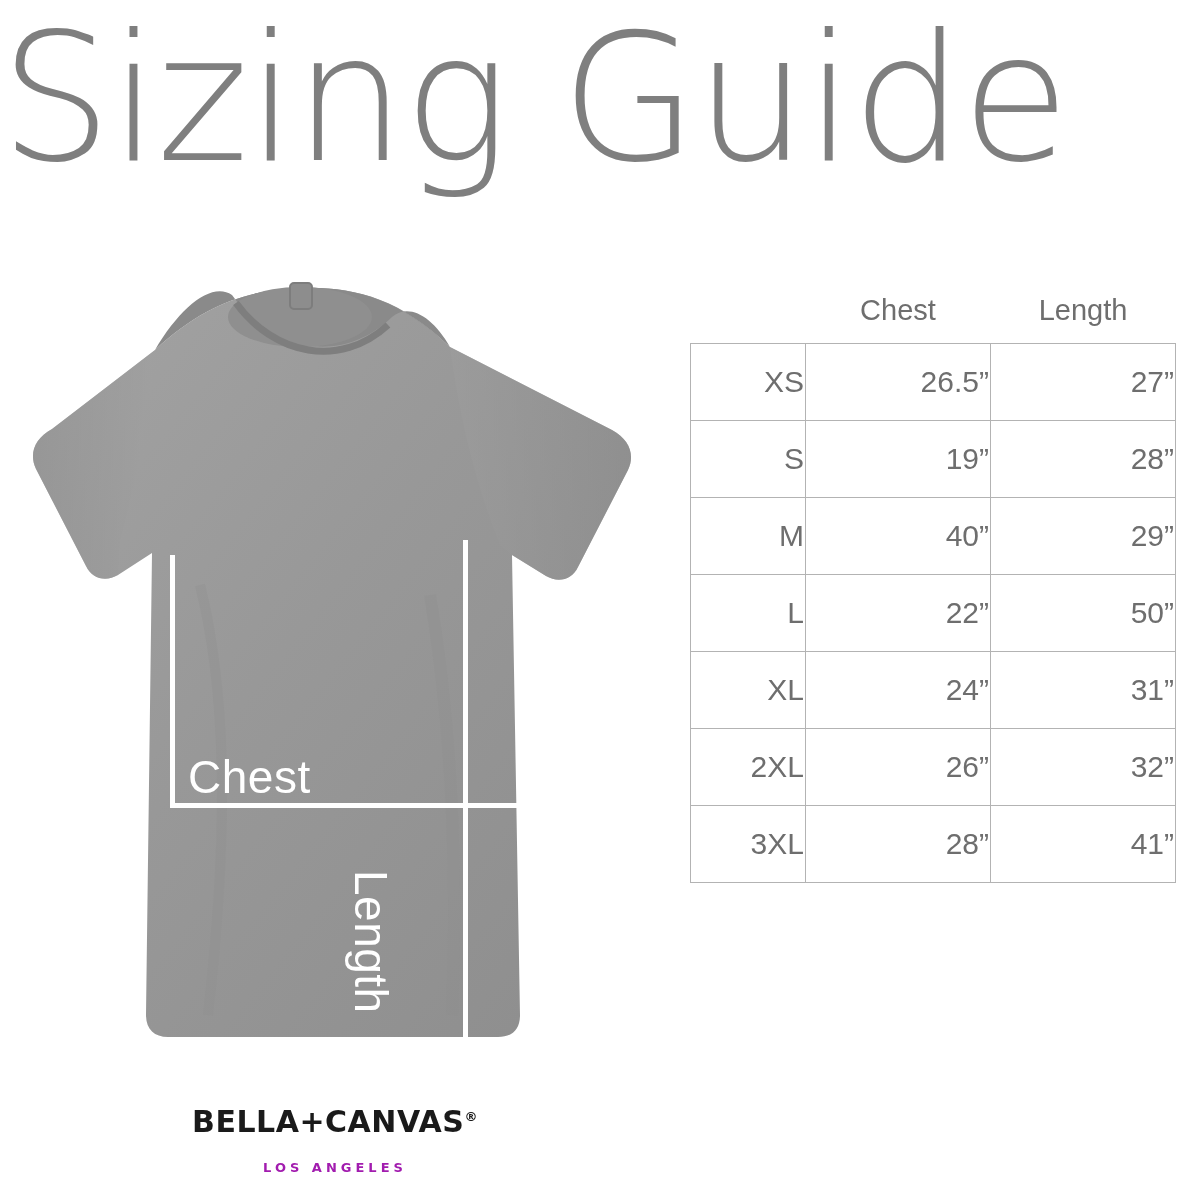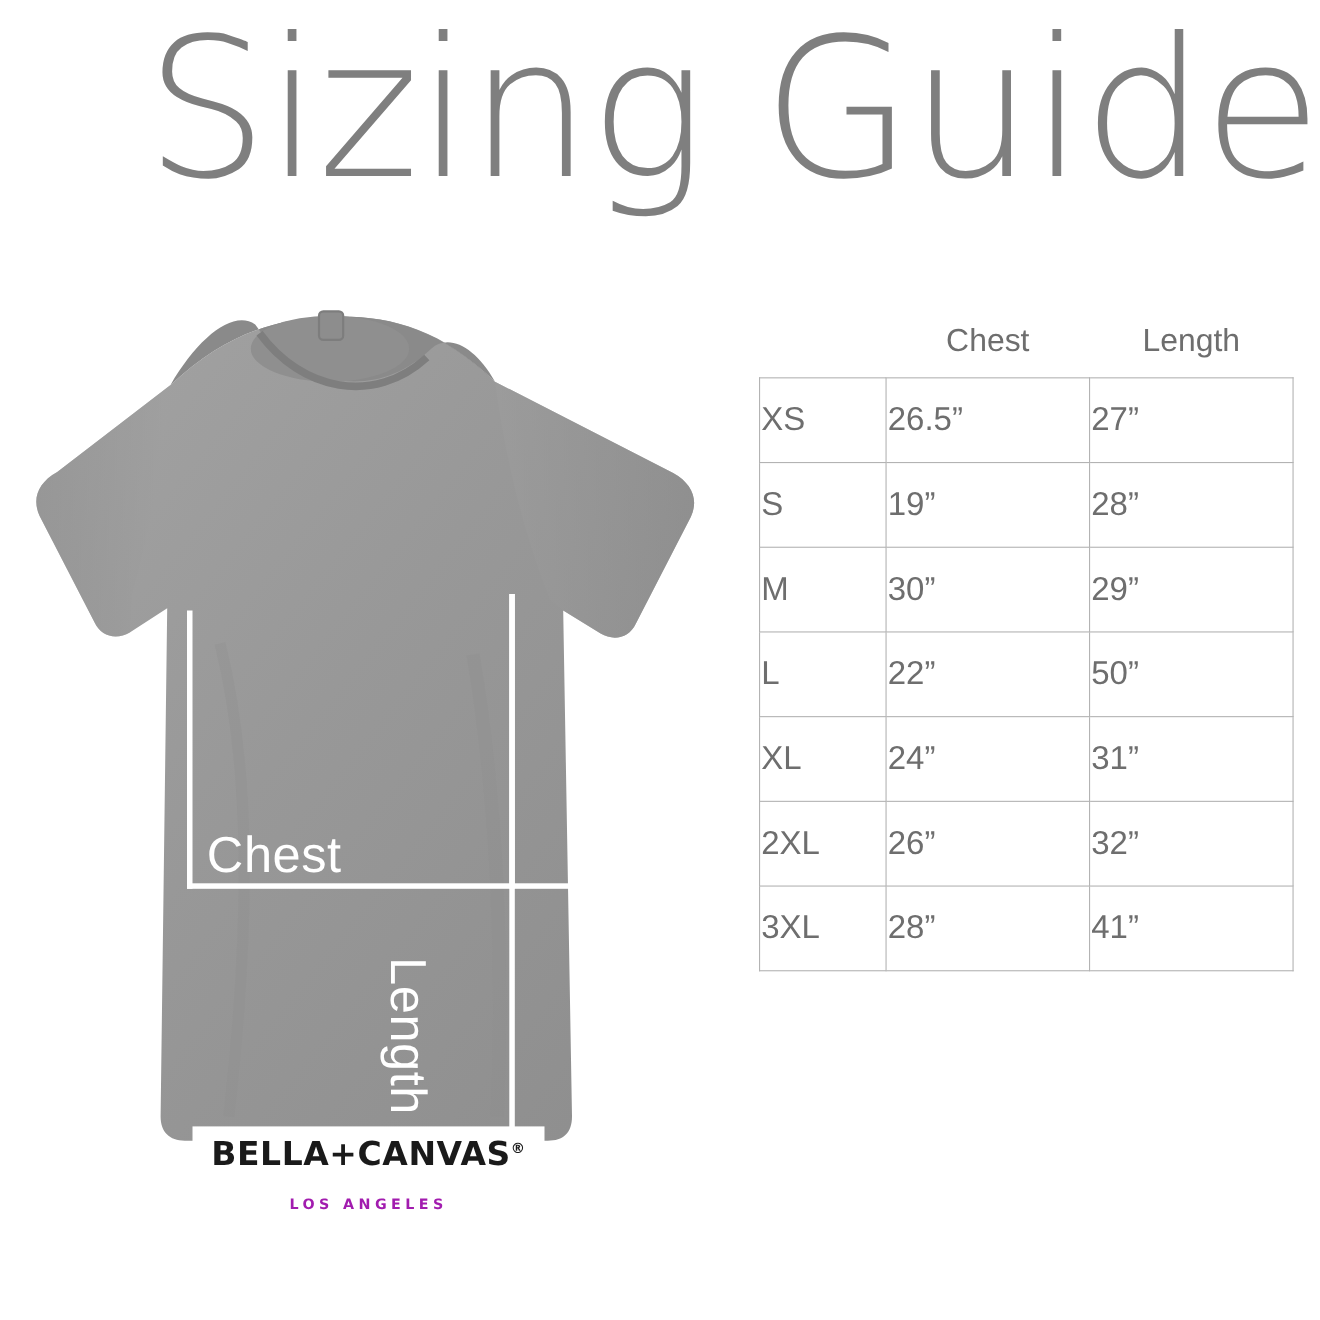--- a/index.html
+++ b/index.html
@@ -14,21 +14,21 @@
     font-family: "Liberation Sans", sans-serif;
     overflow: hidden;
   }
 
   
   .title {
     position: absolute;
     top: 8px;
     left: 0;
     width: 1200px;
-    text-align: right;
+    text-align: left;
     font-family: "DejaVu Sans", sans-serif;
     font-weight: 300;
     font-size: 176px;
     letter-spacing: -2px;
     color: #7f7f7f;
     line-height: 1.05;
     white-space: nowrap;
   }
 
   
@@ -94,21 +94,21 @@
     font-weight: 400;
     letter-spacing: 0.5px;
     transform: rotate(90deg);
     transform-origin: left top;
   }
 
   
   .brand {
     position: absolute;
     left: 175px;
-    top: 1024px;
+    top: 1096px;
     width: 320px;
     text-align: center;
     background: #ffffff;
     padding: 8px 0 10px;
   }
   .brand-name {
     font-family: "DejaVu Sans", sans-serif;
     font-weight: 700;
     font-size: 30px;
     letter-spacing: 0.5px;
@@ -144,21 +144,21 @@
     font-size: 29px;
     color: #6e6e6e;
     padding: 4px 0 16px;
     border: none;
     text-align: center;
     font-family: "Liberation Sans", sans-serif;
   }
   table.size-table td {
     border: 1px solid #b3b3b3;
     height: 74px;
-    text-align: left;
+    text-align: right;
     font-size: 30px;
     color: #6e6e6e;
     font-family: "Liberation Sans", sans-serif;
     font-weight: 400;
   }
   table.size-table col.c1 { width: 115px; }
   table.size-table col.c2 { width: 185px; }
   table.size-table col.c3 { width: 185px; }
 
   
@@ -270,21 +270,21 @@
         <td>26.5”</td>
         <td>27”</td>
       </tr>
       <tr>
         <td>S</td>
         <td>19”</td>
         <td>28”</td>
       </tr>
       <tr>
         <td>M</td>
-        <td>30”</td>
+        <td>40”</td>
         <td>29”</td>
       </tr>
       <tr>
         <td>L</td>
         <td>22”</td>
         <td>50”</td>
       </tr>
       <tr>
         <td>XL</td>
         <td>24”</td>

